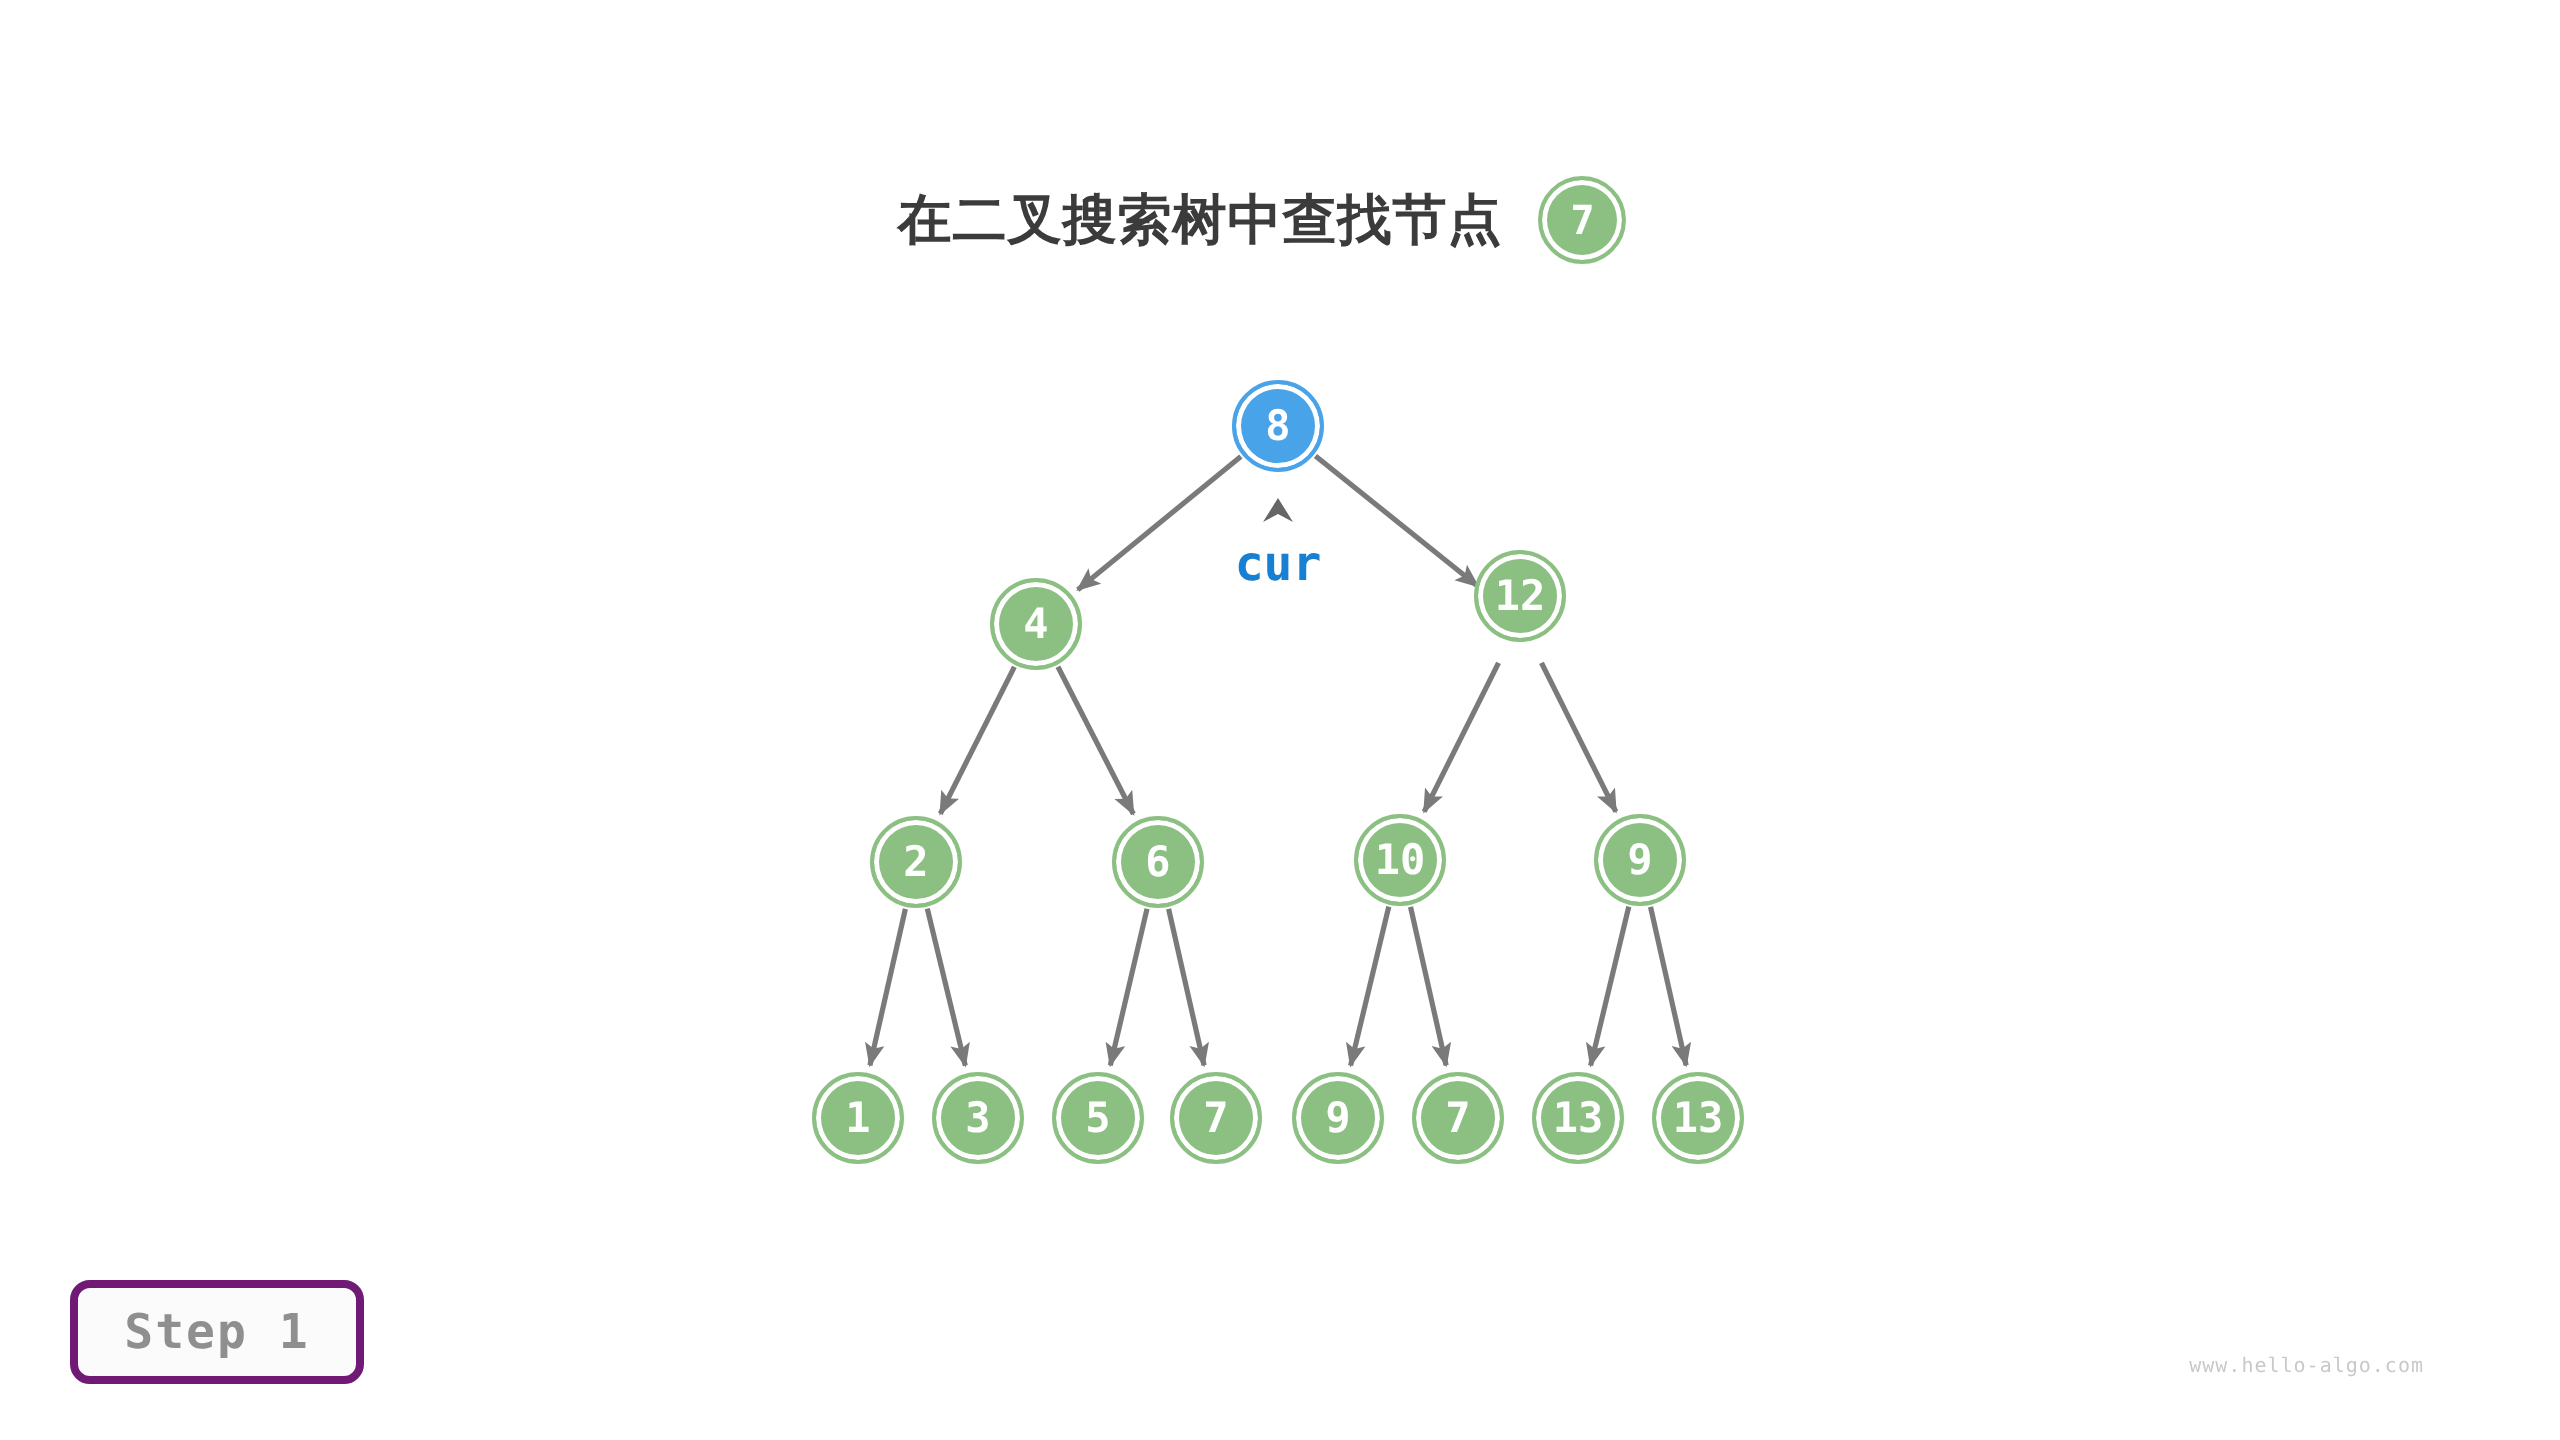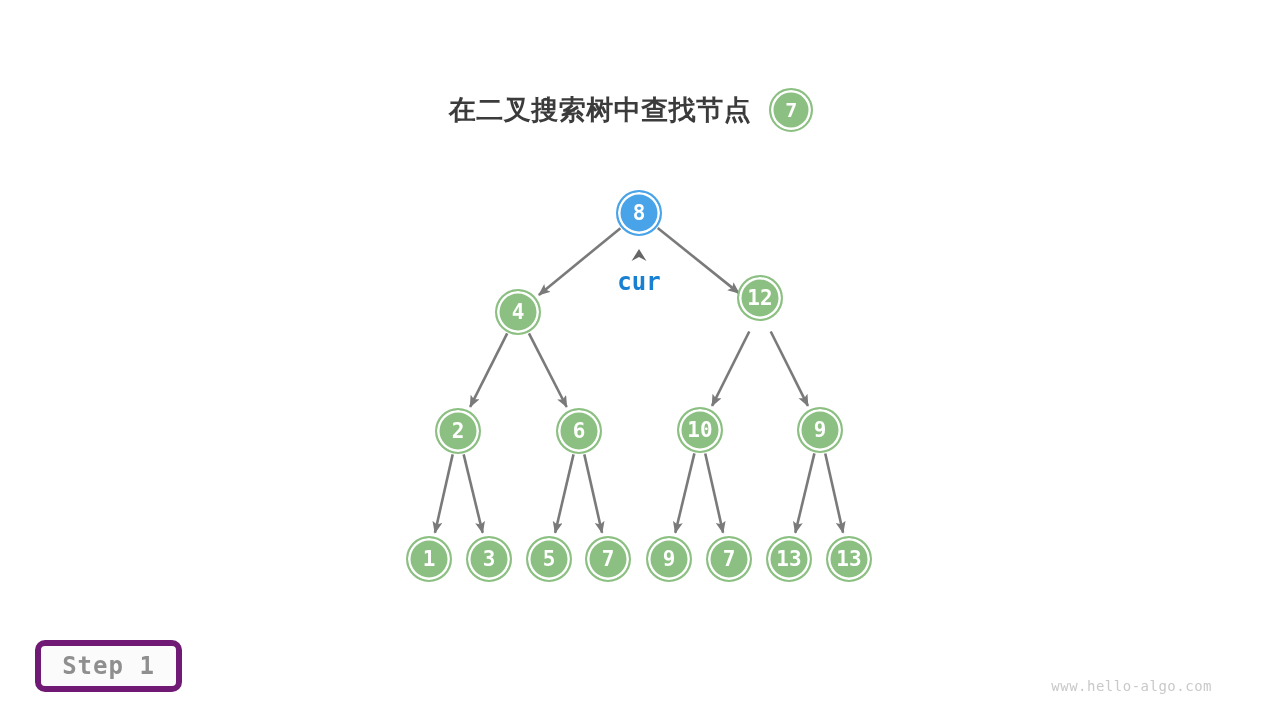--- a/index.html
+++ b/index.html
@@ -70,35 +70,35 @@
     font-weight:700;
     color:var(--cur-blue);
   }
 
   
   .step-badge{
     position:absolute;
     left:35px;top:640px;
     width:147px;height:52px;
     box-sizing:border-box;
-    border:6px solid #701a75;
+    border:4px solid #701a75;
     border-radius:10px;
     background:#fbfbfb;
     display:flex;align-items:center;justify-content:center;
     font-size:24px;
     font-weight:700;
     color:#8f8f8f;
     letter-spacing:1px;
   }
 
   
   .watermark{
     position:absolute;
     right:68px;top:678px;
-    font-size:14px;
+    font-size:10px;
     color:#c9c9c9;
     letter-spacing:0.5px;
   }
 </style>
 </head>
 <body>
 
 <div class="canvas">
 
   <div class="title-row">

